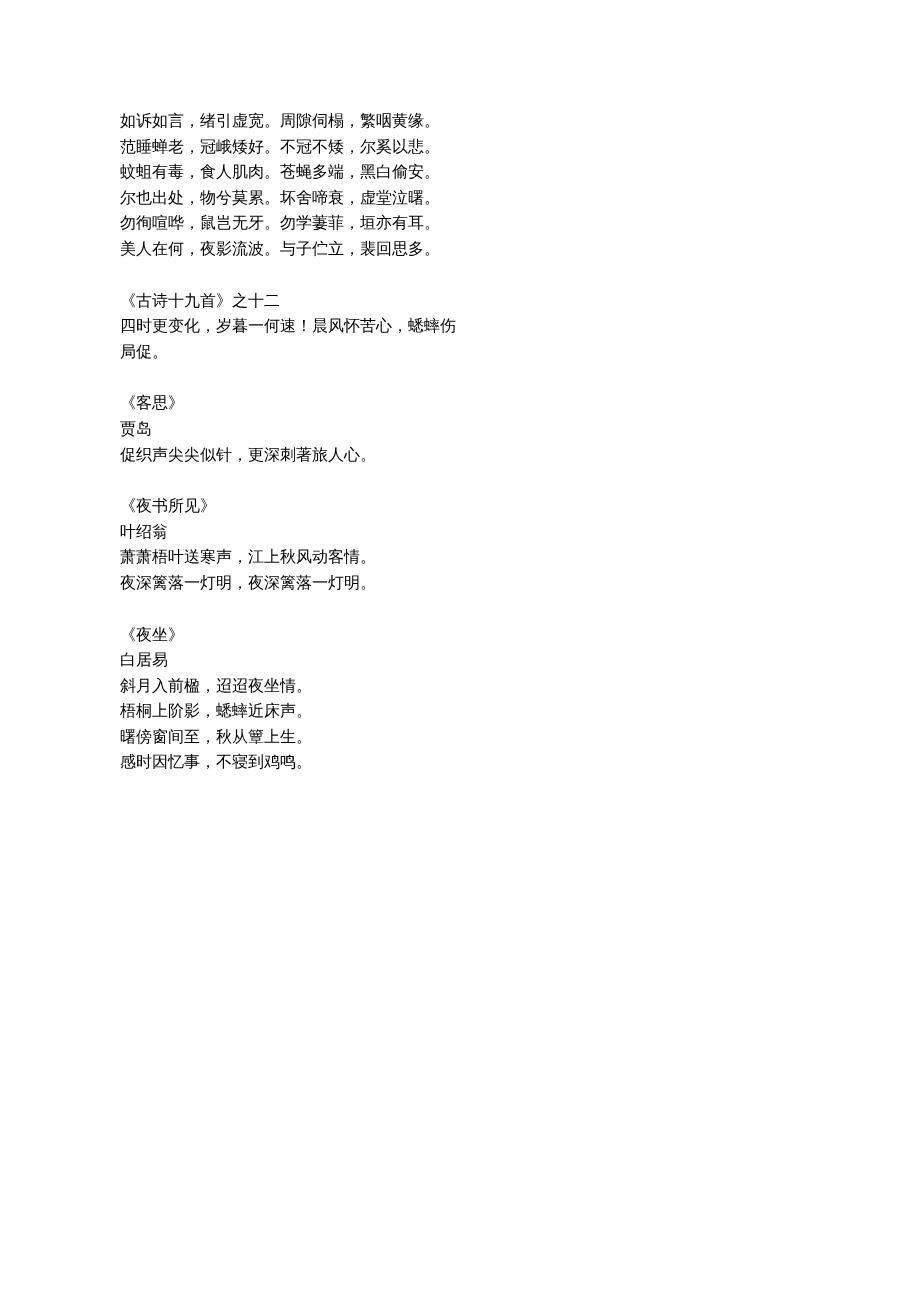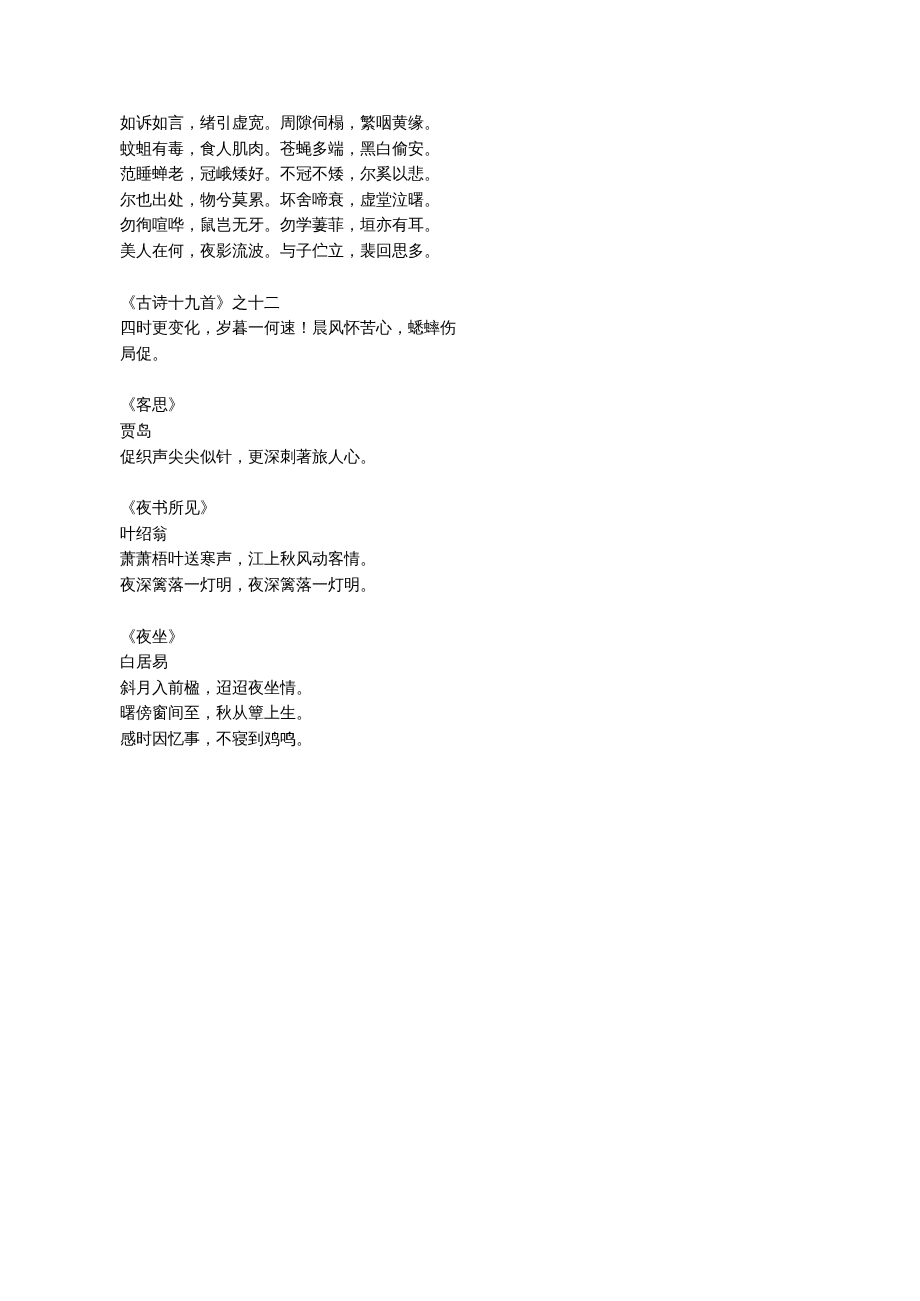--- a/index.html
+++ b/index.html
@@ -12,34 +12,35 @@
     color: #000000;
   }
   .page {
     width: 920px;
     min-height: 1301px;
     padding: 110px 120px 0 120px;
     box-sizing: border-box;
   }
   .block {
     margin-bottom: 26px;
+    font-family: Liberation Mono, monospace;
   }
   .line {
     white-space: nowrap;
   }
 </style>
 </head>
 <body>
 
 <div class="page">
 
   <div class="block">
     <div class="line">如诉如言，绪引虚宽。周隙伺榻，繁咽黄缘。</div>
+    <div class="line">范睡蝉老，冠峨矮好。不冠不矮，尔奚以悲。</div>
     <div class="line">蚊蛆有毒，食人肌肉。苍蝇多端，黑白偷安。</div>
-    <div class="line">范睡蝉老，冠峨矮好。不冠不矮，尔奚以悲。</div>
     <div class="line">尔也出处，物兮莫累。坏舍啼衰，虚堂泣曙。</div>
     <div class="line">勿徇喧哗，鼠岂无牙。勿学萋菲，垣亦有耳。</div>
     <div class="line">美人在何，夜影流波。与子伫立，裴回思多。</div>
   </div>
 
   <div class="block">
     <div class="line">《古诗十九首》之十二</div>
     <div class="line">四时更变化，岁暮一何速！晨风怀苦心，蟋蟀伤</div>
     <div class="line">局促。</div>
   </div>
@@ -54,17 +55,18 @@
     <div class="line">《夜书所见》</div>
     <div class="line">叶绍翁</div>
     <div class="line">萧萧梧叶送寒声，江上秋风动客情。</div>
     <div class="line">夜深篱落一灯明，夜深篱落一灯明。</div>
   </div>
 
   <div class="block">
     <div class="line">《夜坐》</div>
     <div class="line">白居易</div>
     <div class="line">斜月入前楹，迢迢夜坐情。</div>
+    <div class="line">梧桐上阶影，蟋蟀近床声。</div>
     <div class="line">曙傍窗间至，秋从簟上生。</div>
     <div class="line">感时因忆事，不寝到鸡鸣。</div>
   </div>
 
 </div>
 
 </body></html>

